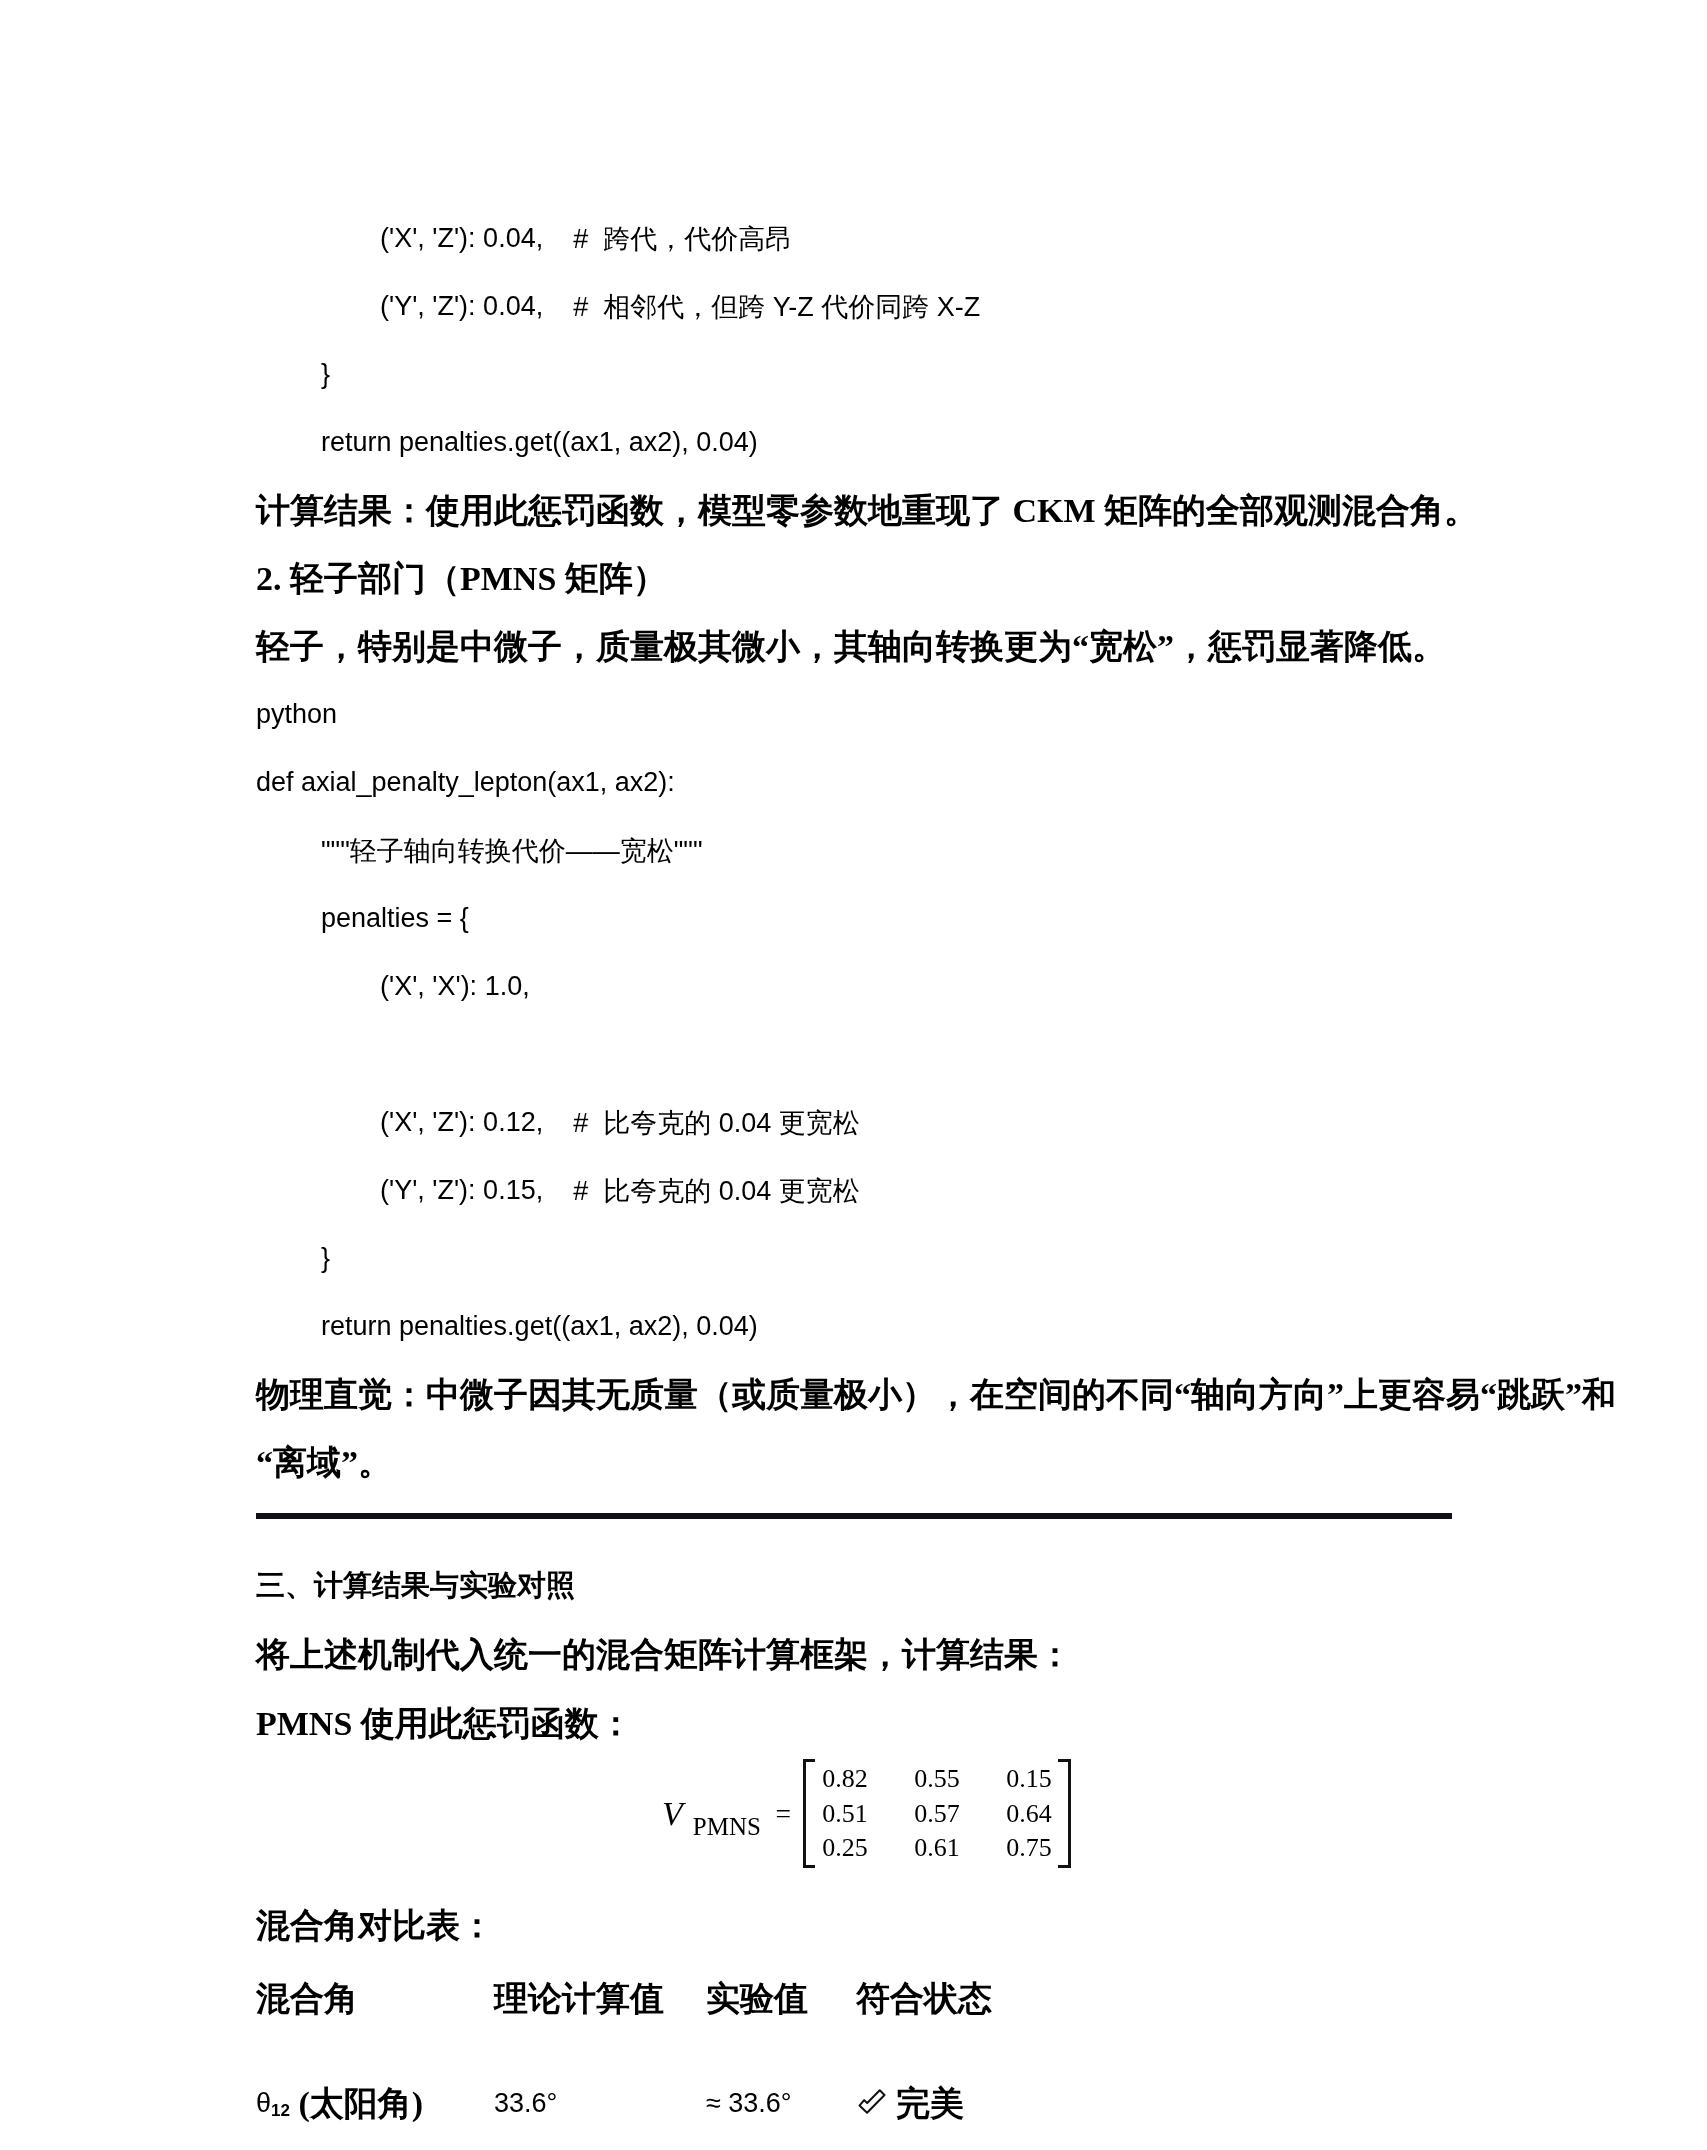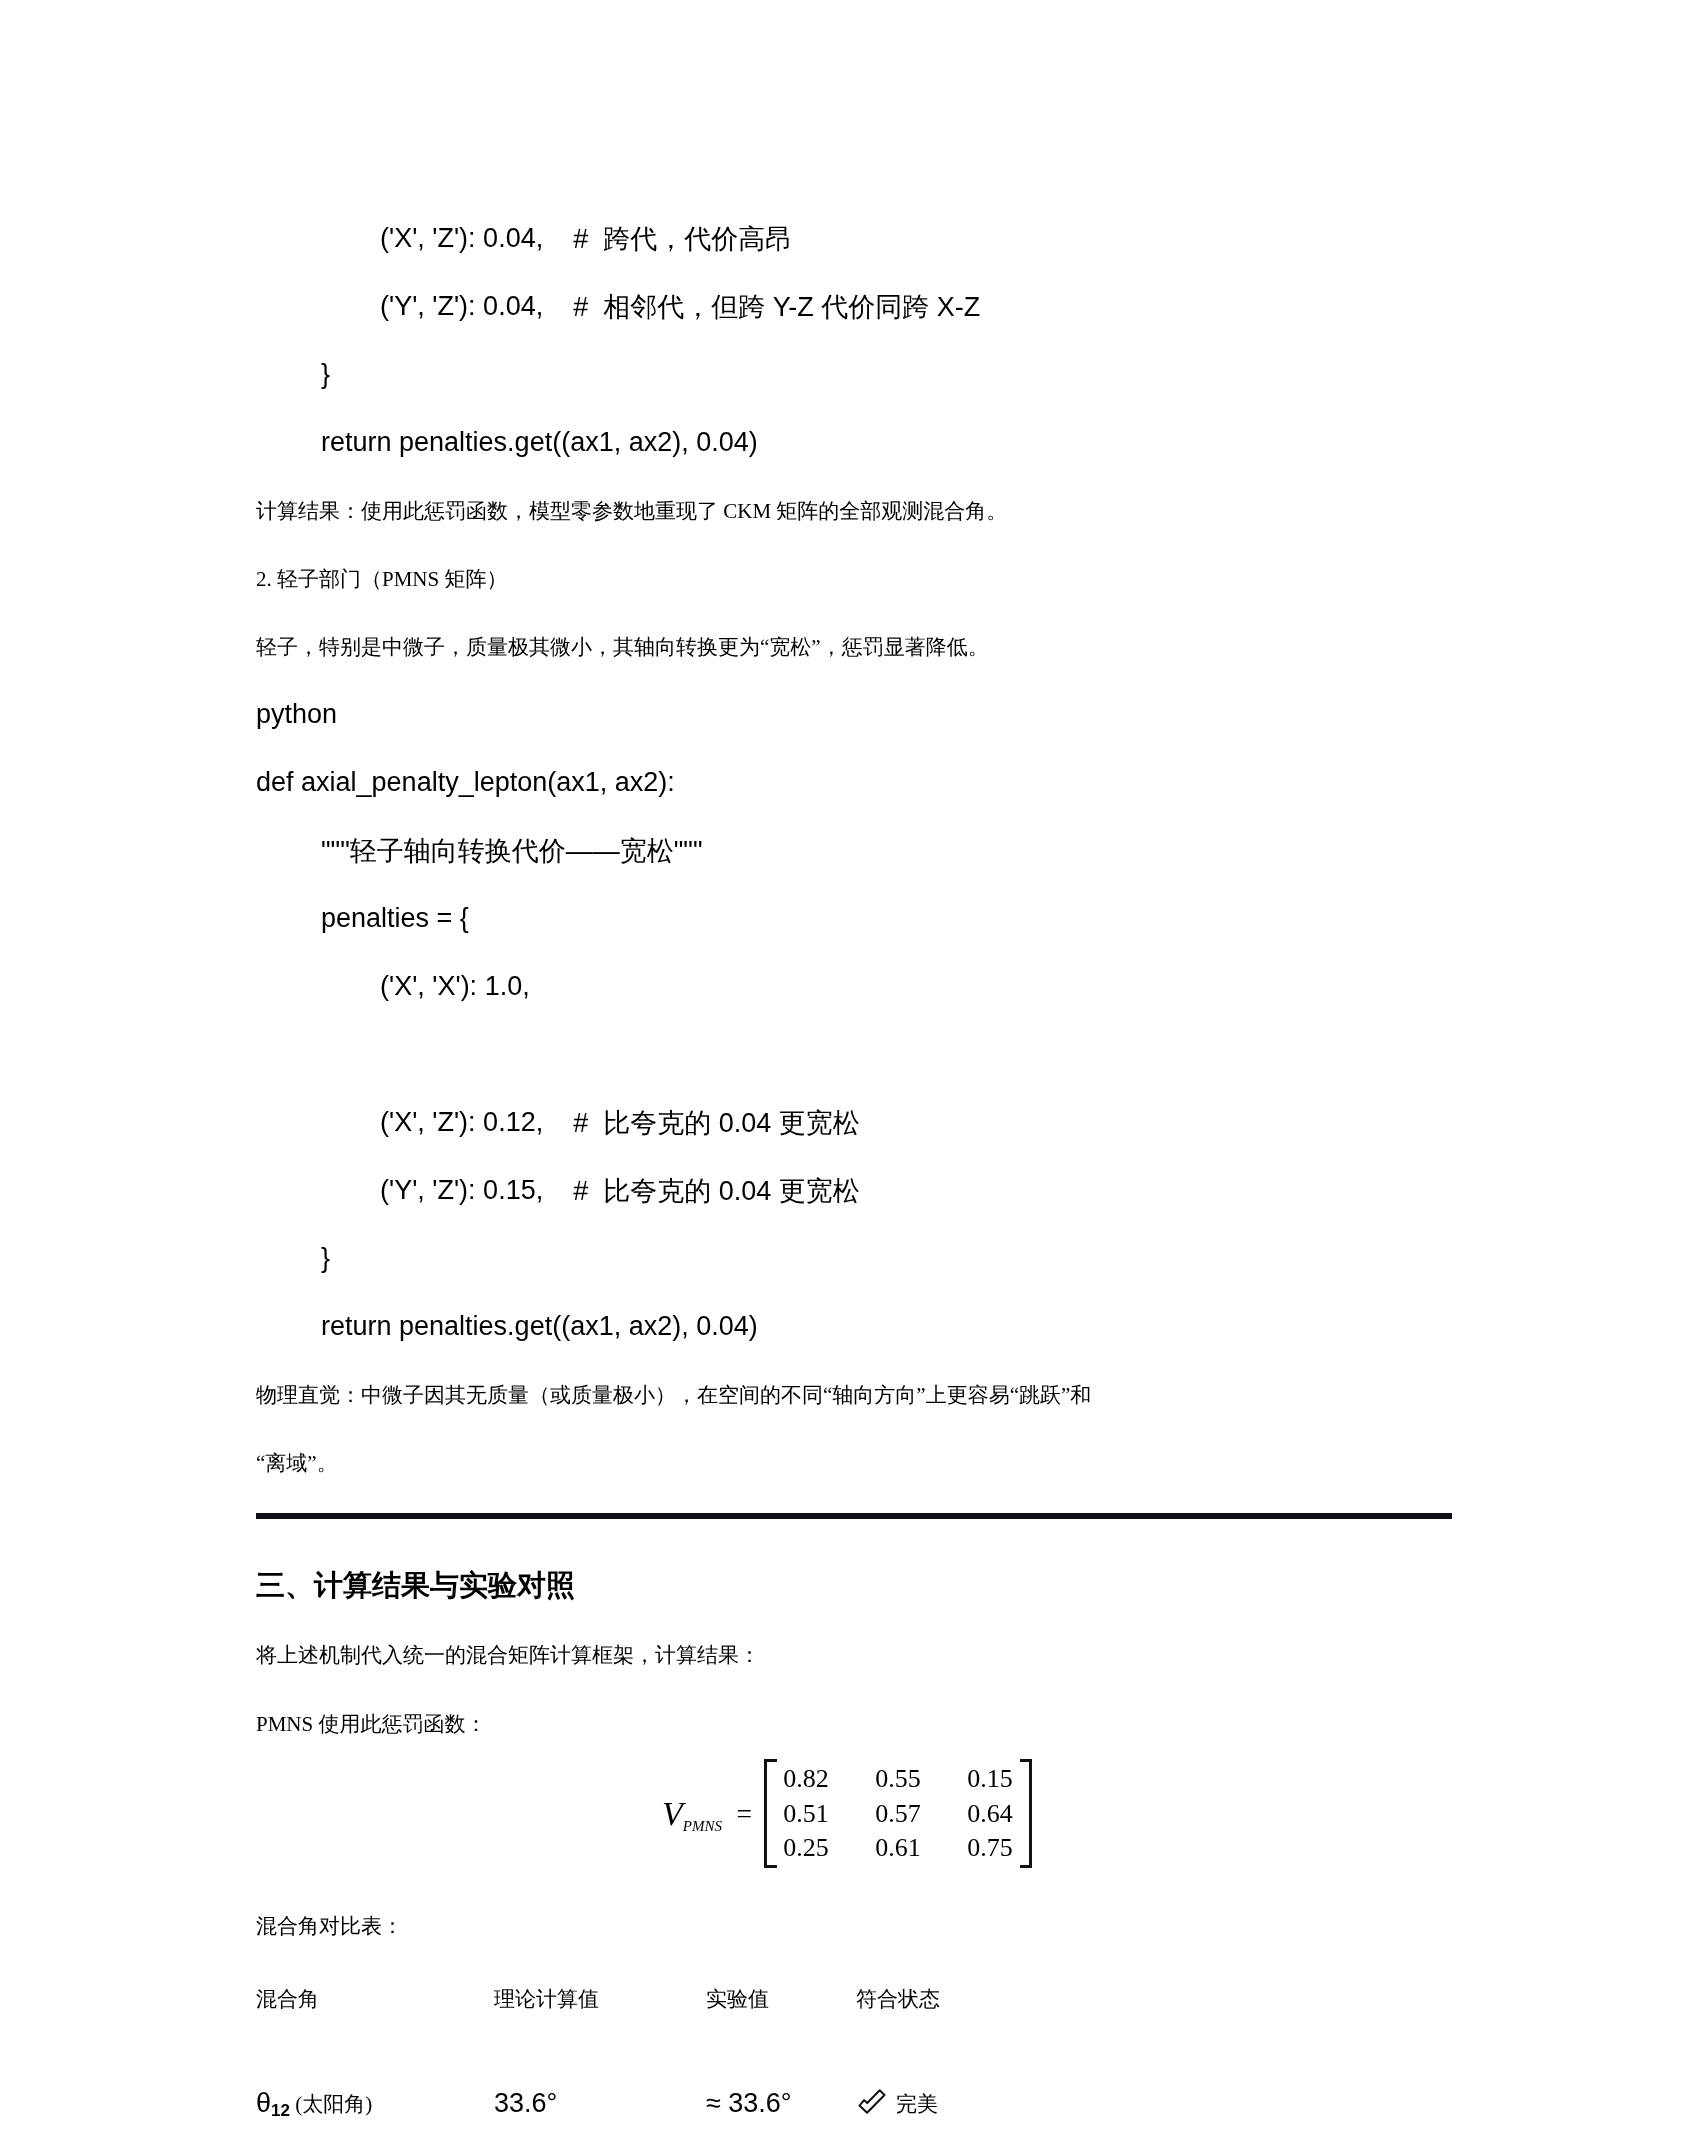--- a/index.html
+++ b/index.html
@@ -14,39 +14,39 @@
   .line{
     position:absolute;
     height:69px;
     display:flex;
     align-items:center;
     white-space:pre;
   }
   .L0{left:256px;}
   .L1{left:321px;}
   .L2{left:380px;}
-  .serif{font-family:"Liberation Serif","DejaVu Serif",serif;font-size:21px;}
+  .serif{font-family:"Liberation Serif","DejaVu Serif",serif;font-size:34px;font-weight:bold;}
   .sans{font-family:"Liberation Sans","DejaVu Sans",sans-serif;font-size:27px;}
   .heading{font-weight:700;font-size:29px;}
   .comment{margin-left:30px;}
   .divider{
     position:absolute;
     left:256px;top:1513px;
     width:1196px;height:6px;
     background:#0f1116;
   }
   
   .equation{
     position:absolute;
     left:662px;top:1757px;height:113px;
     display:flex;align-items:center;
     font-family:"Liberation Serif","DejaVu Serif",serif;
   }
   .eq-v{font-style:italic;font-size:34px;line-height:1;}
-  .eq-sub{font-style:italic;font-size:15px;line-height:1;display:inline-block;transform:translateY(13px);margin-left:0;}
+  .eq-sub{font-size:25px;line-height:1;display:inline-block;transform:translateY(13px);margin-left:10px;}
   .eq-eq{font-size:27.5px;margin:0 12px 0 14.6px;}
   .matrix{position:relative;padding:5.2px 12px;}
   .matrix::before,.matrix::after{
     content:"";position:absolute;top:0;bottom:0;width:9.5px;
     border:3px solid #111;
   }
   .matrix::before{left:0;border-right:none;}
   .matrix::after{right:0;border-left:none;}
   .mgrid{
     display:grid;

